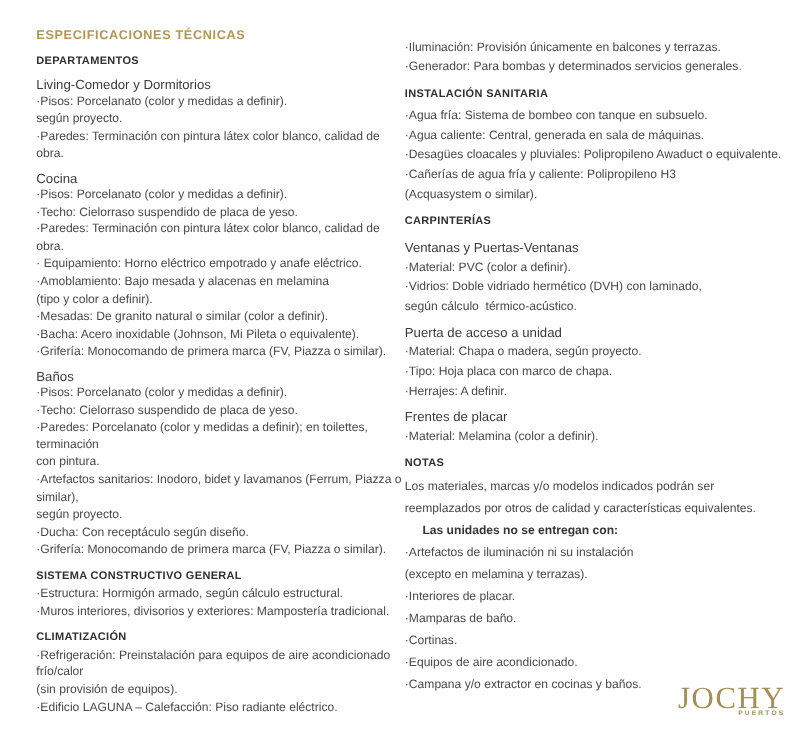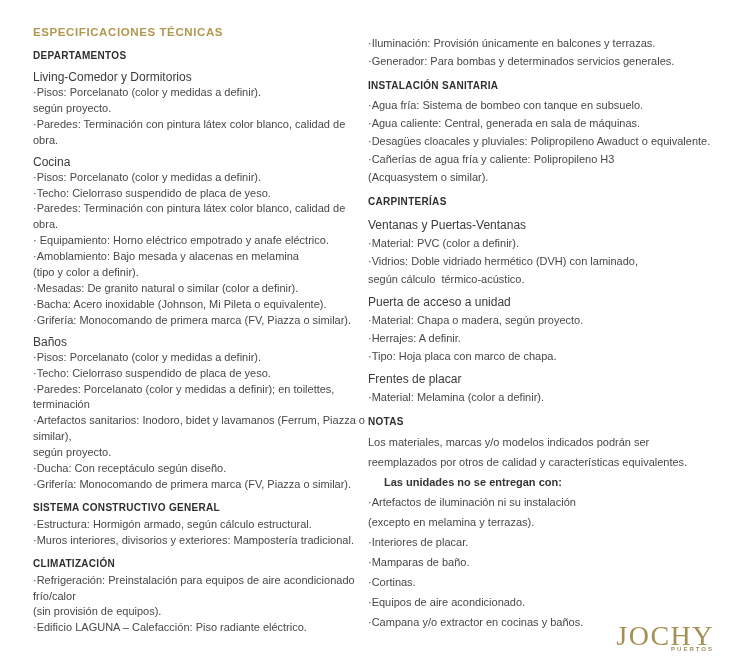--- a/index.html
+++ b/index.html
@@ -84,20 +84,21 @@
         <div class="line">(tipo y color a definir).</div>
         <div class="line">·Mesadas: De granito natural o similar (color a definir).</div>
         <div class="line">·Bacha: Acero inoxidable (Johnson, Mi Pileta o equivalente).</div>
         <div class="line">·Grifería: Monocomando de primera marca (FV, Piazza o similar).</div>
       </div>
       <div class="t-h2">Baños</div>
       <div class="block">
         <div class="line">·Pisos: Porcelanato (color y medidas a definir).</div>
         <div class="line">·Techo: Cielorraso suspendido de placa de yeso.</div>
         <div class="line">·Paredes: Porcelanato (color y medidas a definir); en toilettes, terminación</div>
+        <div class="line">con pintura.</div>
         <div class="line">·Artefactos sanitarios: Inodoro, bidet y lavamanos (Ferrum, Piazza o similar),</div>
         <div class="line">según proyecto.</div>
         <div class="line">·Ducha: Con receptáculo según diseño.</div>
         <div class="line">·Grifería: Monocomando de primera marca (FV, Piazza o similar).</div>
       </div>
       <div class="t-h1">SISTEMA CONSTRUCTIVO GENERAL</div>
       <div class="block">
         <div class="line">·Estructura: Hormigón armado, según cálculo estructural.</div>
         <div class="line">·Muros interiores, divisorios y exteriores: Mampostería tradicional.</div>
       </div>
@@ -124,22 +125,22 @@
       <div class="t-h1">CARPINTERÍAS</div>
       <div class="t-h2">Ventanas y Puertas-Ventanas</div>
       <div class="block">
         <div class="line">·Material: PVC (color a definir).</div>
         <div class="line">·Vidrios: Doble vidriado hermético (DVH) con laminado,</div>
         <div class="line">según cálculo  térmico-acústico.</div>
       </div>
       <div class="t-h2">Puerta de acceso a unidad</div>
       <div class="block">
         <div class="line">·Material: Chapa o madera, según proyecto.</div>
+        <div class="line">·Tipo: Hoja placa con marco de chapa.</div>
         <div class="line">·Herrajes: A definir.</div>
-        <div class="line">·Tipo: Hoja placa con marco de chapa.</div>
       </div>
       <div class="t-h2">Frentes de placar</div>
       <div class="block">
         <div class="line">·Material: Melamina (color a definir).</div>
       </div>
       <div class="t-h1">NOTAS</div>
       <div class="block loose">
         <div class="line">Los materiales, marcas y/o modelos indicados podrán ser</div>
         <div class="line">reemplazados por otros de calidad y características equivalentes.</div>
       </div>

